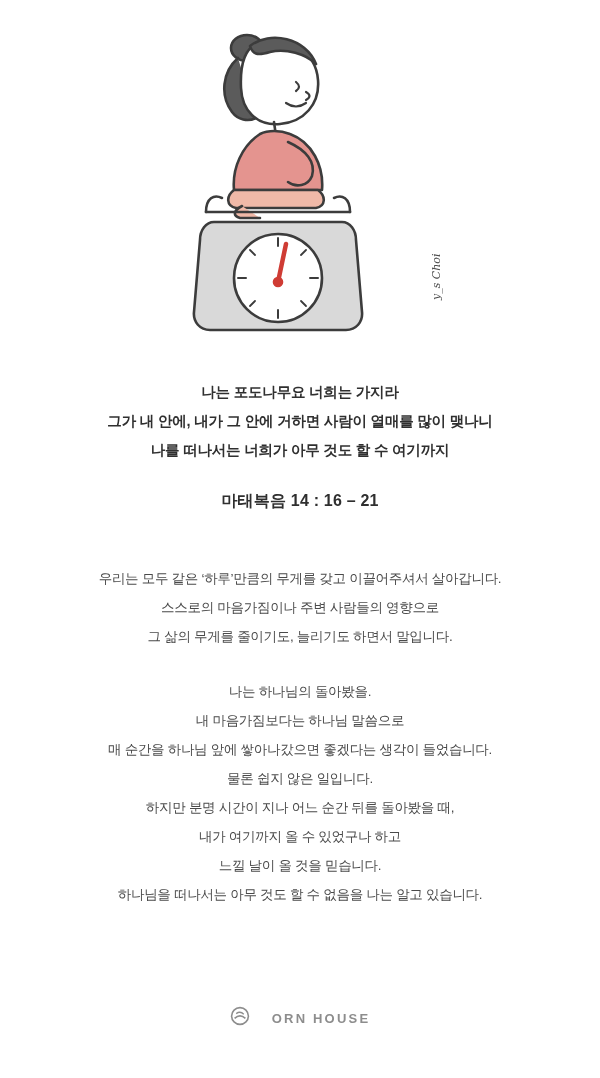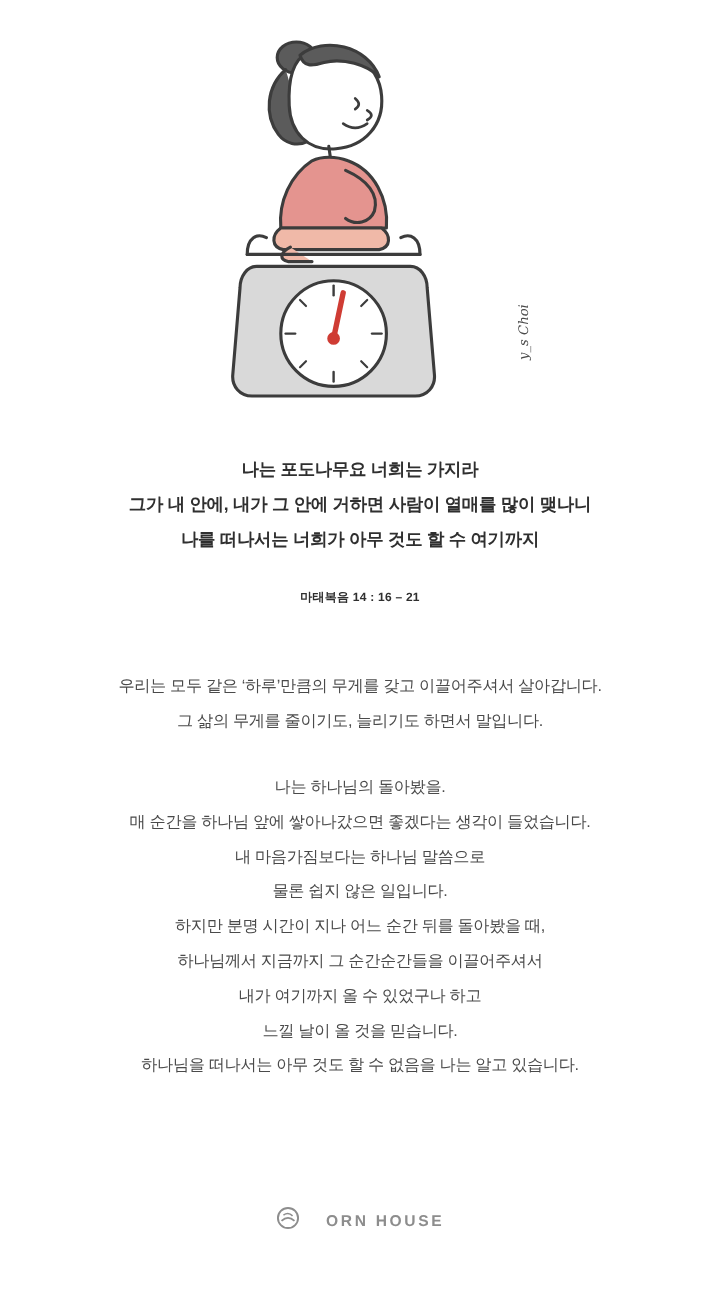--- a/index.html
+++ b/index.html
@@ -48,21 +48,21 @@
   }
   .verse-line {
     display: block;
     white-space: nowrap;
     text-align: center;
   }
   .verse-ref {
     margin-top: 26px;
     text-align: center;
     font-weight: bold;
-    font-size: 10px;
+    font-size: 16px;
     color: #2f2f2f;
     letter-spacing: 0.2px;
   }
 
   
   .body-text {
     width: 540px;
     margin-top: 52px;
     text-align: center;
     font-size: 13.5px;
@@ -173,28 +173,28 @@
 
   <div class="verse">
     <span class="verse-line">나는 포도나무요 너희는 가지라</span>
     <span class="verse-line">그가 내 안에, 내가 그 안에 거하면 사람이 열매를 많이 맺나니</span>
     <span class="verse-line">나를 떠나서는 너희가 아무 것도 할 수 여기까지</span>
   </div>
   <div class="verse-ref">마태복음 14 : 16 – 21</div>
 
   <div class="body-text">
     <span class="body-line">우리는 모두 같은 ‘하루’만큼의 무게를 갖고 이끌어주셔서 살아갑니다.</span>
+    <span class="body-line">스스로의 마음가짐이나 주변 사람들의 영향으로</span>
     <span class="body-line">그 삶의 무게를 줄이기도, 늘리기도 하면서 말입니다.</span>
     <span class="body-gap"></span>
     <span class="body-line">나는 하나님의 돌아봤을.</span>
+    <span class="body-line">내 마음가짐보다는 하나님 말씀으로</span>
     <span class="body-line">매 순간을 하나님 앞에 쌓아나갔으면 좋겠다는 생각이 들었습니다.</span>
-    <span class="body-line">내 마음가짐보다는 하나님 말씀으로</span>
     <span class="body-line">물론 쉽지 않은 일입니다.</span>
     <span class="body-line">하지만 분명 시간이 지나 어느 순간 뒤를 돌아봤을 때,</span>
-    <span class="body-line">하나님께서 지금까지 그 순간순간들을 이끌어주셔서</span>
     <span class="body-line">내가 여기까지 올 수 있었구나 하고</span>
     <span class="body-line">느낄 날이 올 것을 믿습니다.</span>
     <span class="body-line">하나님을 떠나서는 아무 것도 할 수 없음을 나는 알고 있습니다.</span>
   </div>
 
   <div class="footer">
     <div class="brand">
       <span>
         <svg width="20" height="20" viewBox="0 0 20 20" aria-hidden="true">
           <circle cx="10" cy="10" r="8.4" fill="none" stroke="#8d8d8d" stroke-width="1.6"></circle>

